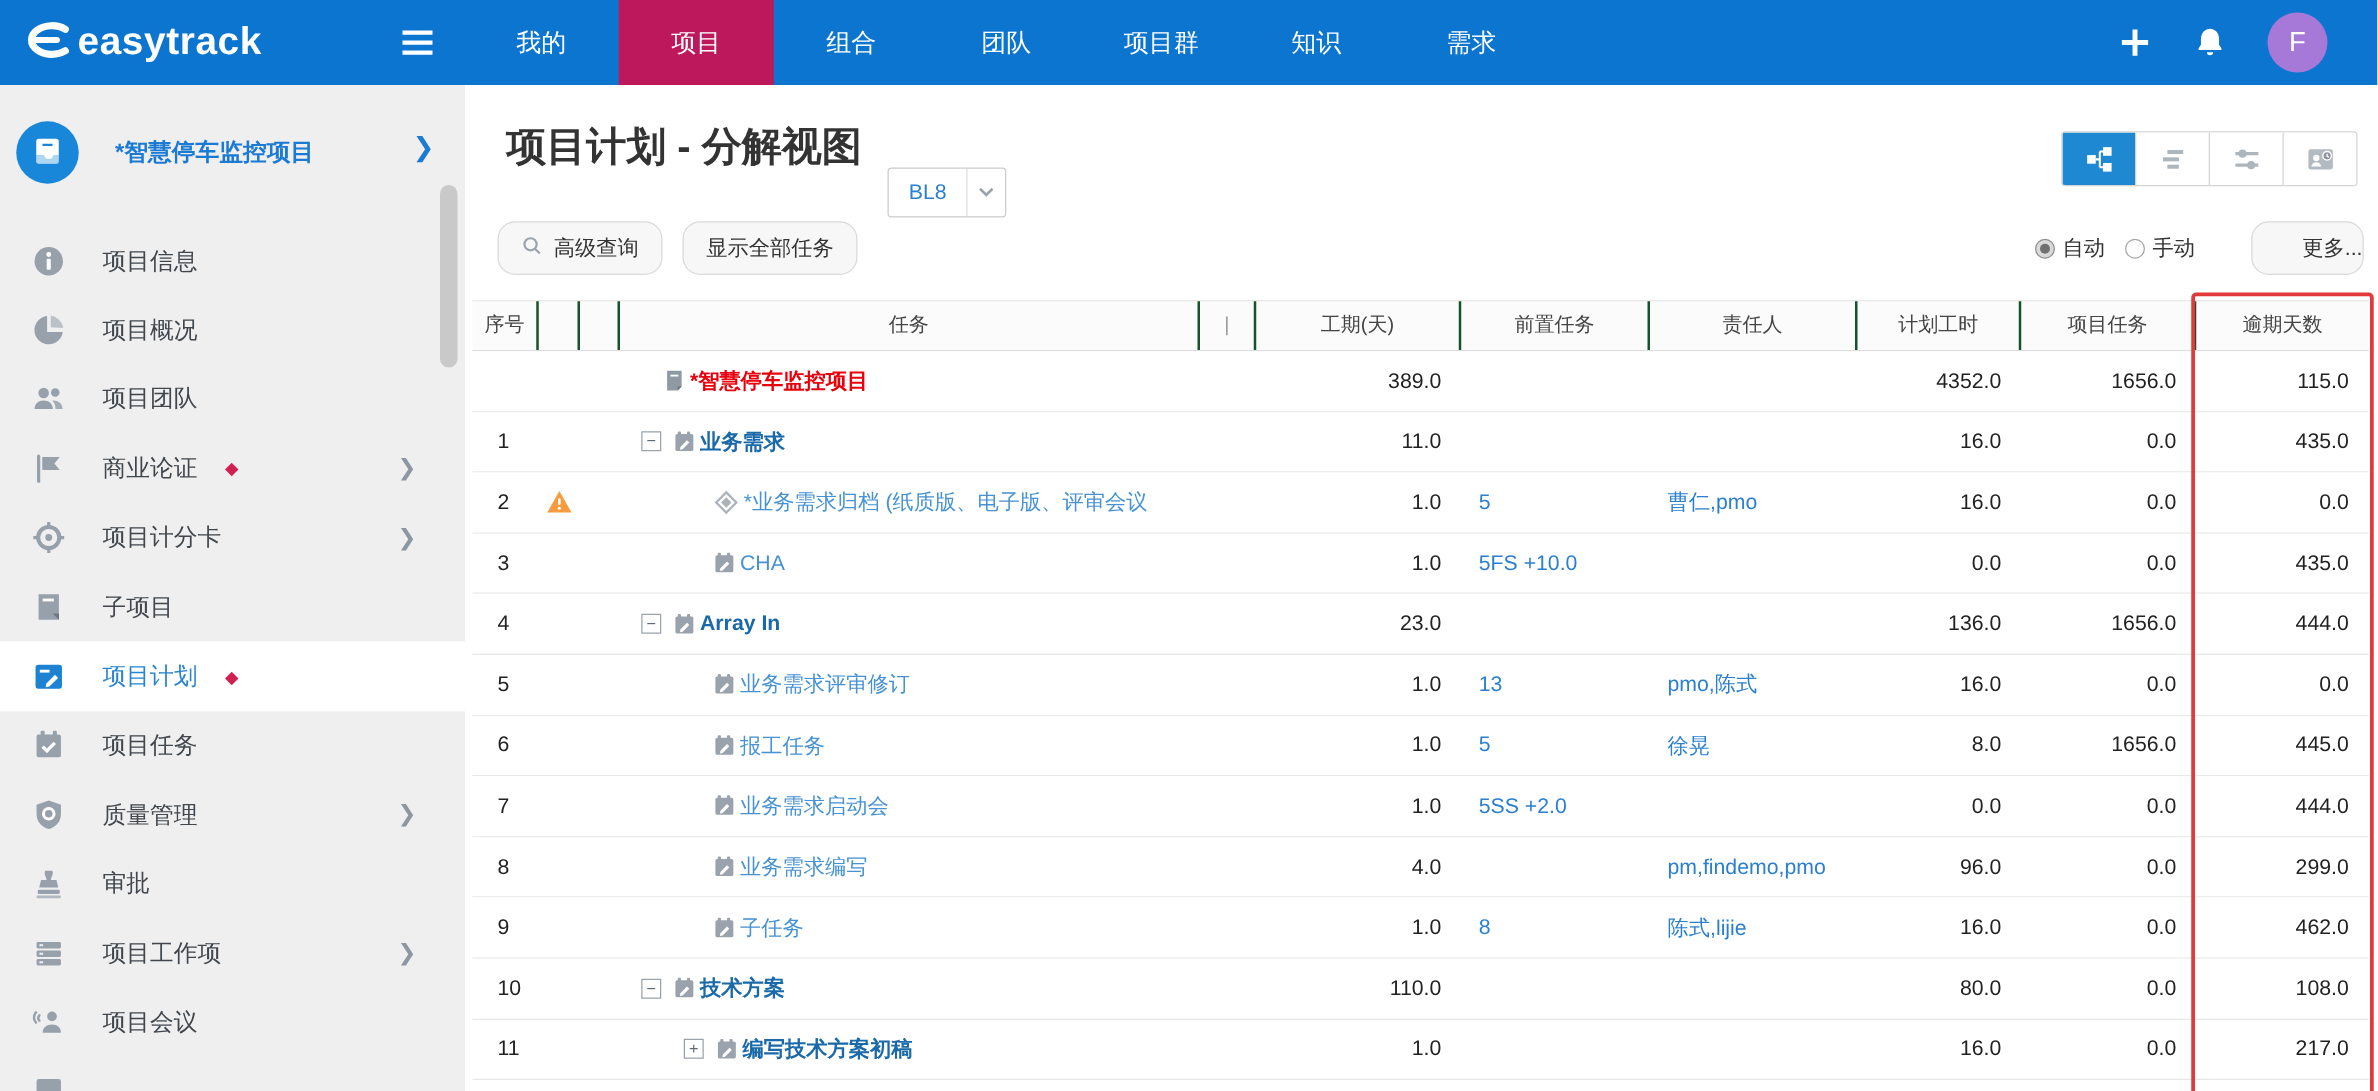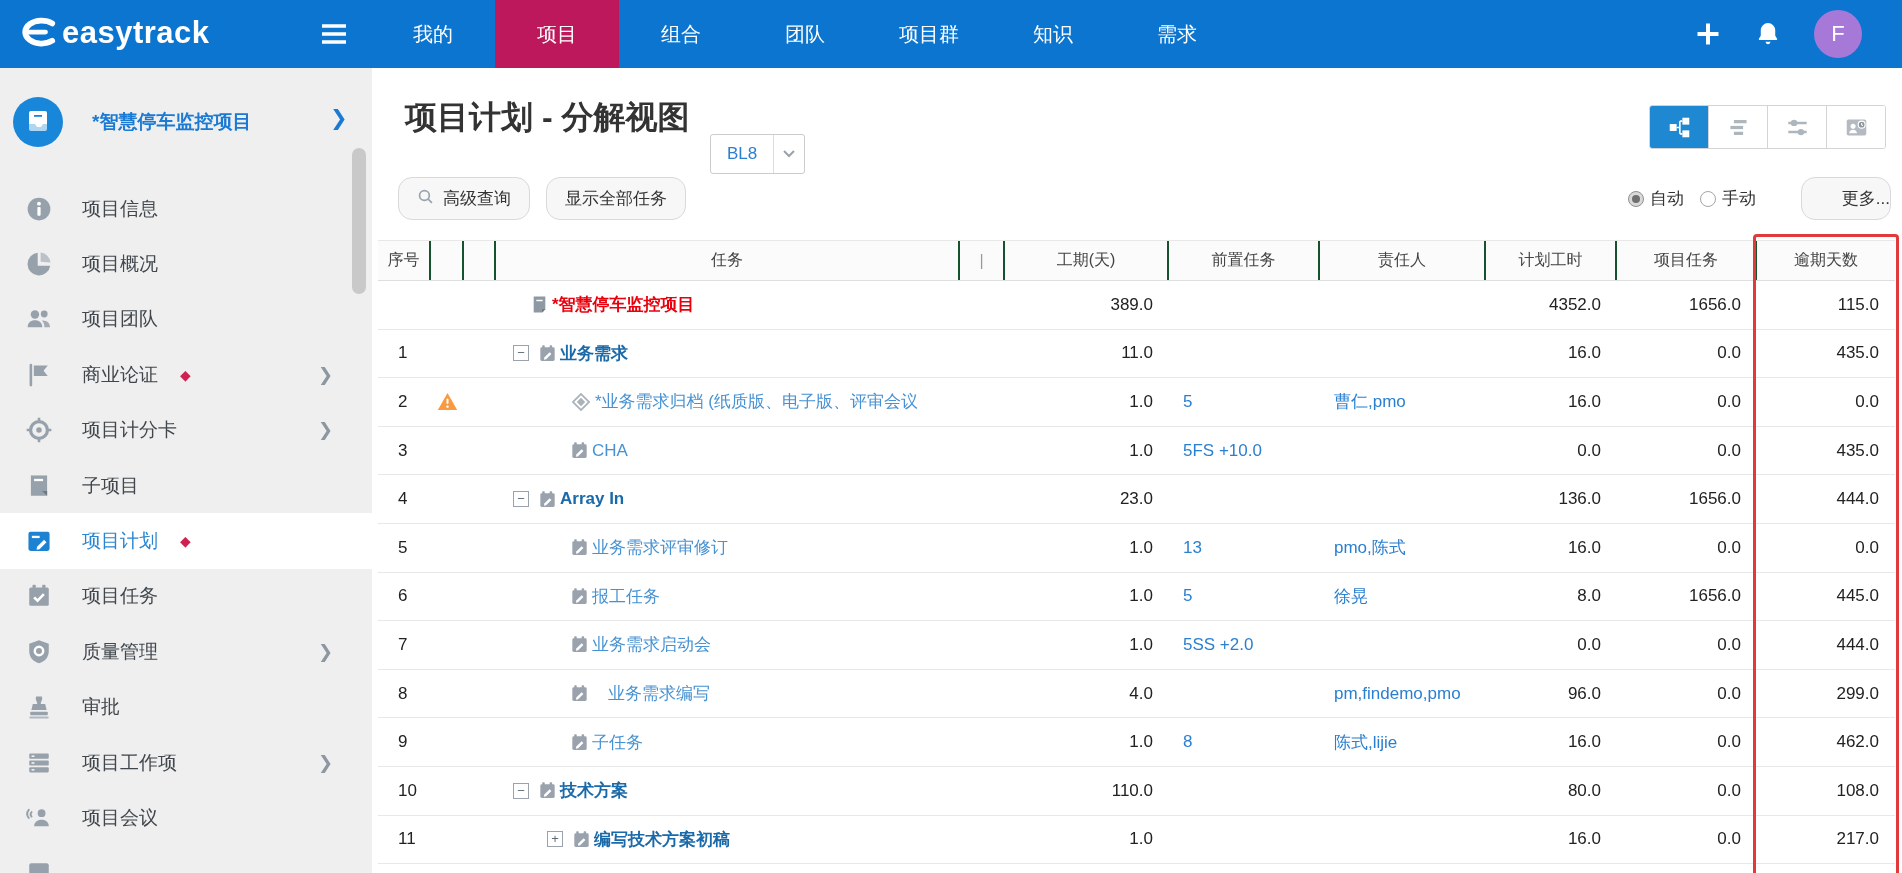--- a/index.html
+++ b/index.html
@@ -564,21 +564,21 @@
           <div class="cell c-pred">5SS +2.0</div>
           <div class="cell c-owner"></div>
           <div class="cell c-plan num">0.0</div>
           <div class="cell c-act num">0.0</div>
           <div class="cell c-over num">444.0</div>
         </div>
         <div class="g-row">
           <div class="cell c-seq">8</div>
           <div class="cell c-warn"></div>
           <div class="cell c-gap"></div>
-          <div class="cell c-task" style="padding-left: 74px; gap: 16px;">
+          <div class="cell c-task" style="padding-left: 74px;">
             <span class="t-ic">
               <svg viewBox="0 0 18 18">
                 <rect x="4" y="1.2" width="2.4" height="3" rx=".7" fill="#9aa3ad"></rect>
                 <rect x="11" y="1.2" width="2.4" height="3" rx=".7" fill="#9aa3ad"></rect>
                 <rect x="2.2" y="3" width="13.6" height="13" rx="1.4" fill="#9aa3ad"></rect>
                 <path d="M6 12.8l5-5 1.7 1.7-5 5-2.1.4z" fill="#fff"></path>
               </svg>
             </span>
             <span class="t-name s-child">业务需求编写</span>
           </div>

